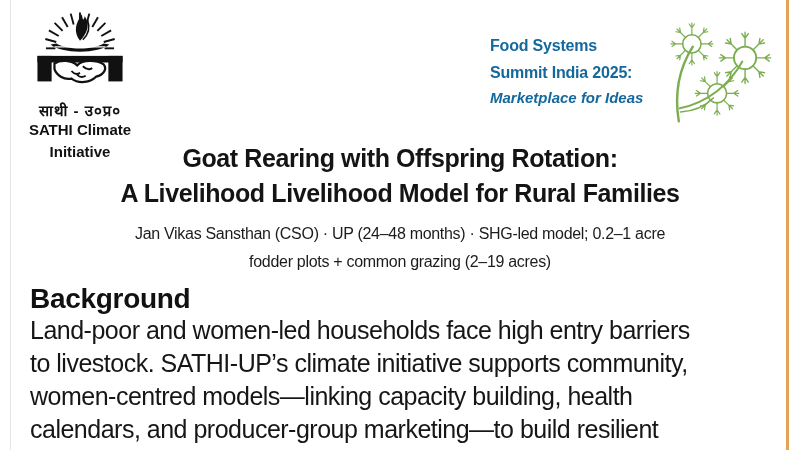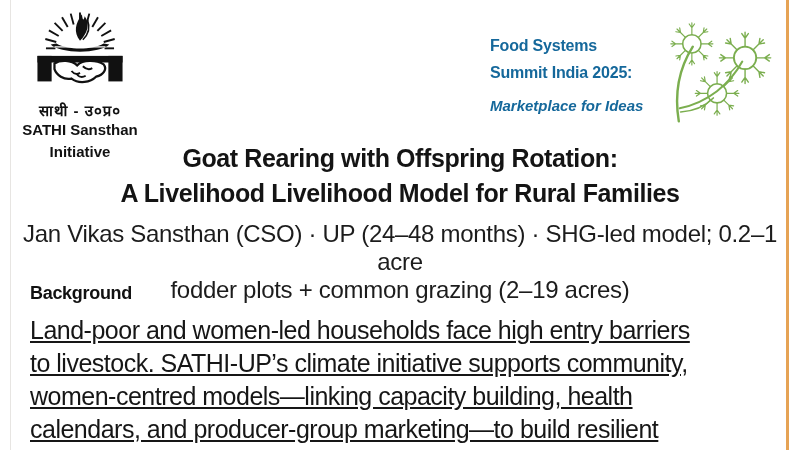--- a/index.html
+++ b/index.html
@@ -12,33 +12,33 @@
 
   
   .logo-block{position:absolute;left:18px;top:6px;width:124px;text-align:center;}
   .logo-art{width:104px;height:96px;margin:0 auto;display:block;}
   .logo-hindi{font-size:15px;font-weight:bold;letter-spacing:1px;line-height:17px;}
   .logo-name{font-size:15px;font-weight:bold;line-height:18px;margin-top:2px;}
 
   
   .event-block{position:absolute;left:490px;top:32px;}
   .event-line{font-size:16px;font-weight:bold;color:#15689B;line-height:27px;letter-spacing:-0.2px;}
-  .event-tagline{font-size:15px;font-weight:bold;font-style:italic;color:#15689B;margin-top:11px;}
+  .event-tagline{font-size:15px;font-weight:bold;font-style:italic;color:#15689B;margin-top:3px;}
   .dandelion{position:absolute;left:648px;top:14px;width:140px;height:112px;}
 
   
   .title-block{position:absolute;left:0;top:141px;width:800px;text-align:center;}
   .title-line{font-size:25px;font-weight:bold;line-height:35px;letter-spacing:-0.4px;color:#141414;}
   .subtitle-block{position:absolute;left:0;top:220px;width:800px;text-align:center;}
-  .subtitle-line{font-size:24px;line-height:28px;letter-spacing:-0.3px;color:#1c1c1c;}
+  .subtitle-line{font-size:16px;line-height:28px;letter-spacing:-0.3px;color:#1c1c1c;}
 
   
-  .section-heading{position:absolute;left:30px;top:283px;font-size:18px;font-weight:bold;letter-spacing:-0.3px;}
+  .section-heading{position:absolute;left:30px;top:283px;font-size:28px;font-weight:bold;letter-spacing:-0.3px;}
   .body-block{position:absolute;left:30px;top:314px;width:745px;height:136px;overflow:hidden;}
-  .body-line{font-size:25px;line-height:33px;letter-spacing:-0.5px;color:#161616;white-space:nowrap;text-decoration:underline;}
+  .body-line{font-size:25px;line-height:33px;letter-spacing:-0.5px;color:#161616;white-space:nowrap;}
 
   .stroke-green{stroke:#7BAE4F;fill:none;stroke-linecap:round;}
 </style>
 </head>
 <body>
 
 <div class="slide">
   <div class="edge-left"></div>
 
   <div class="logo-block">
@@ -93,21 +93,21 @@
       <line x1="28" y1="42.5" x2="82" y2="42.5" stroke="#fff" stroke-width="1.4"></line>
 
       <rect x="10" y="52" width="90" height="7" fill="#111"></rect>
       <rect x="10" y="52" width="15" height="27" fill="#111"></rect>
       <rect x="85" y="52" width="15" height="27" fill="#111"></rect>
 
       <path d="M28 60 C34 56 46 56 52 62 C58 56 72 56 80 61 C84 66 80 72 72 74 C66 80 54 82 46 76 C38 78 30 72 28 66 Z" fill="#fff" stroke="#111" stroke-width="2.4"></path>
       <path d="M46 68 q4 5 9 2 M52 72 q4 4 9 1 M58 63 q5 5 10 2" fill="none" stroke="#111" stroke-width="2"></path>
     </svg>
     <div class="logo-hindi">साथी - उ०प्र०</div>
-    <div class="logo-name">SATHI Sansthan</div>
+    <div class="logo-name">SATHI Climate</div>
     <div class="logo-name" style="margin-top:4px;">Initiative</div>
   </div>
 
   <div class="event-block">
     <div class="event-line">Food Systems</div>
     <div class="event-line">Summit India 2025:</div>
     <div class="event-tagline">Marketplace for Ideas</div>
   </div>
 
   <svg class="dandelion" viewBox="0 0 150 118">

